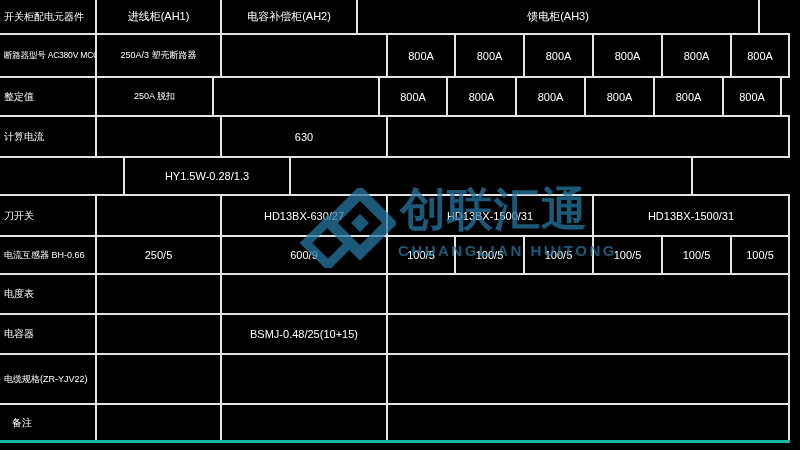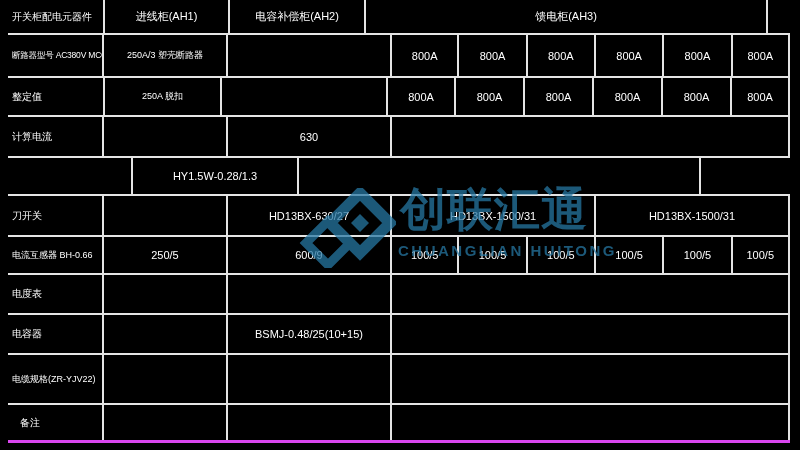--- a/index.html
+++ b/index.html
@@ -1,20 +1,20 @@
 <!DOCTYPE html>
 <html><head>
 <meta charset="utf-8">
 <style>
   html,body{margin:0;padding:0;background:#000;}
   .stage{position:relative;width:800px;height:450px;background:#000;overflow:hidden;
          font-family:"Liberation Sans","DejaVu Sans",sans-serif;}
   .tbl{position:absolute;left:0;top:0;width:790px;z-index:2;}
-  .row{display:flex;box-sizing:border-box;border-bottom:2px solid #e4e4e4;margin-left:8px;}
-  .row.last{border-bottom:3px solid #d946ef;}
+  .row{display:flex;box-sizing:border-box;border-bottom:2px solid #e4e4e4;}
+  .row.last{border-bottom:3px solid #14b8a6;}
   .cell{box-sizing:border-box;border-right:2px solid #e4e4e4;color:#fff;
         display:flex;align-items:center;justify-content:center;
         font-size:11px;white-space:nowrap;overflow:hidden;letter-spacing:0px;}
   .cell.label{justify-content:flex-start;padding-left:4px;font-size:10px;}
   .cell.small{font-size:8.5px;letter-spacing:-0.2px;}
   .cell.med{font-size:9px;}
   .wm{position:absolute;left:298px;top:186px;z-index:5;opacity:0.74;pointer-events:none;
       width:280px;height:90px;}
   .wm-logo{position:absolute;left:0;top:2px;}
   .wm-cn{position:absolute;left:102px;top:-2px;font-size:46px;font-weight:bold;

